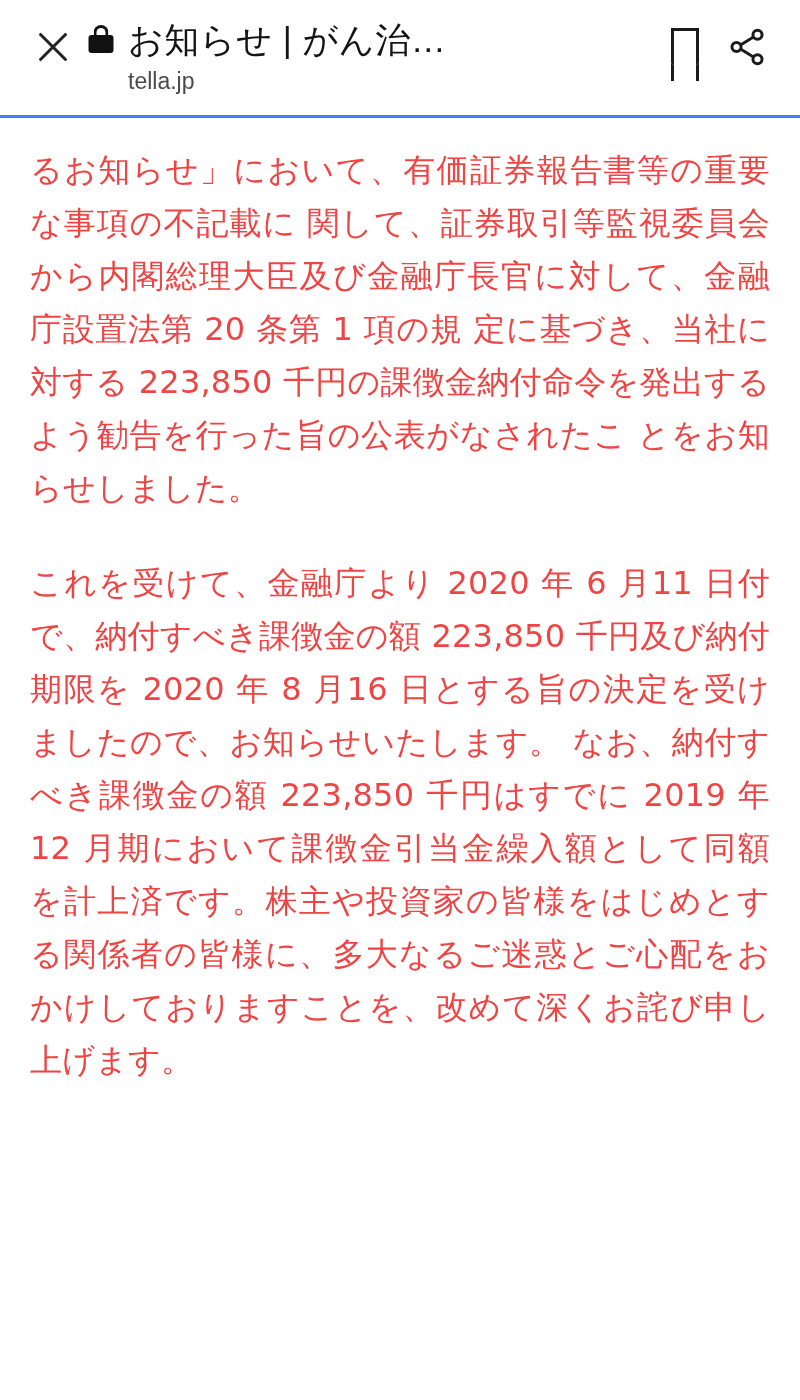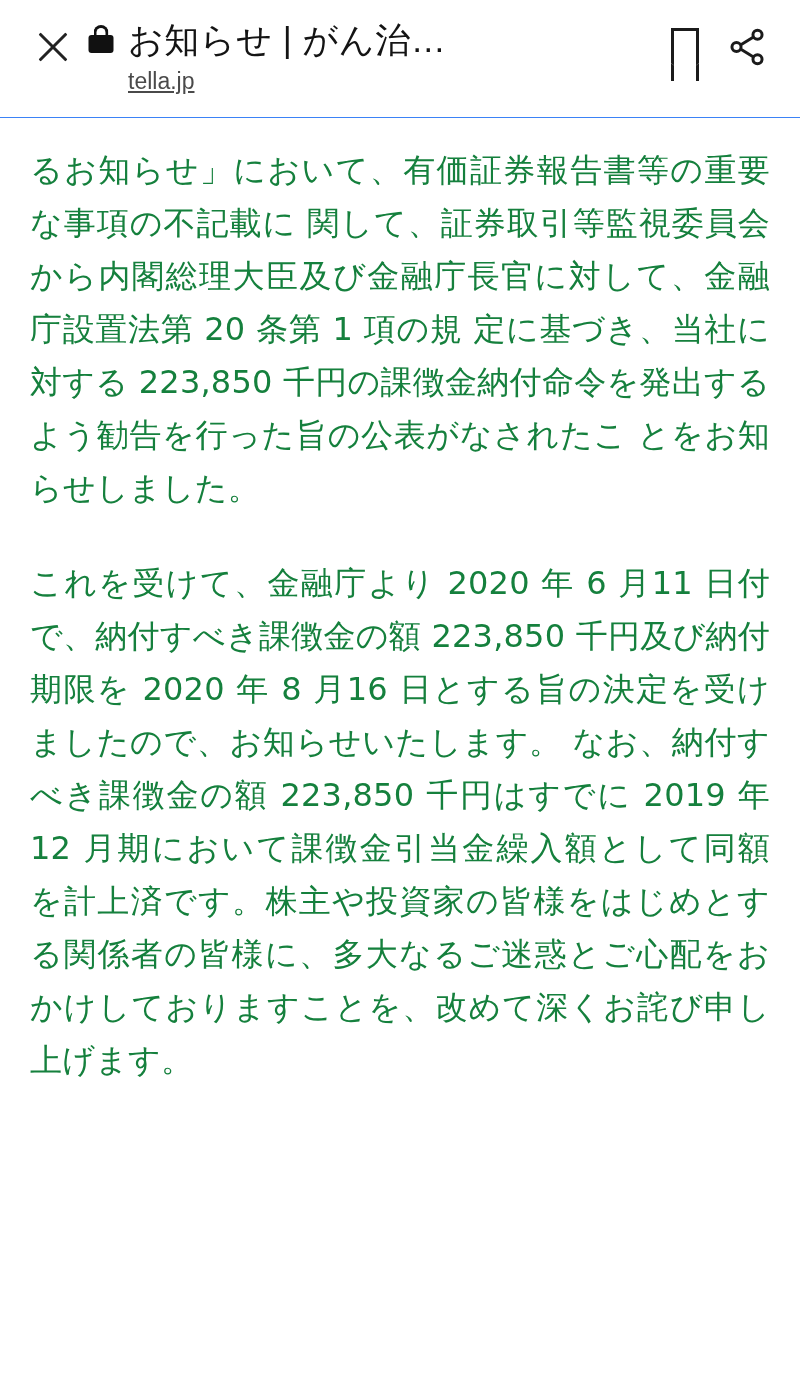--- a/index.html
+++ b/index.html
@@ -14,21 +14,21 @@
     color: #1a1a1a;
     overflow: hidden;
     position: relative;
   }
 
   
   .topbar {
     position: relative;
     height: 118px;
     background: #ffffff;
-    border-bottom: 1px solid #3b82f6;
+    border-bottom: 3px solid #3b82f6;
     display: flex;
     align-items: flex-start;
     box-sizing: border-box;
     padding: 16px 22px 0 22px;
   }
 
   .icon-btn {
     width: 62px;
     height: 62px;
     flex: 0 0 auto;
@@ -117,21 +117,20 @@
     letter-spacing: 0.5px;
   }
 
   .page-url {
     font-size: 23px;
     line-height: 30px;
     color: #4a4a4a;
     margin-top: 4px;
     padding-left: 40px;
     white-space: nowrap;
-    text-decoration: underline;
   }
 
   .bookmark-glyph {
     width: 28px;
     height: 38px;
     border: 3px solid #1b1b1b;
     border-bottom: none;
     box-sizing: border-box;
     position: relative;
   }
@@ -153,21 +152,21 @@
 
   
   .content {
     padding: 26px 30px 0 30px;
     box-sizing: border-box;
   }
 
   .para {
     font-size: 32px;
     line-height: 53px;
-    color: #15803d;
+    color: #ef4444;
     margin: 0 0 42px 0;
     text-align: justify;
     letter-spacing: 0.2px;
     font-family: "DejaVu Sans", "Liberation Sans", sans-serif;
   }
   .para:last-child { margin-bottom: 0; }
 </style>
 </head>
 <body>
 

